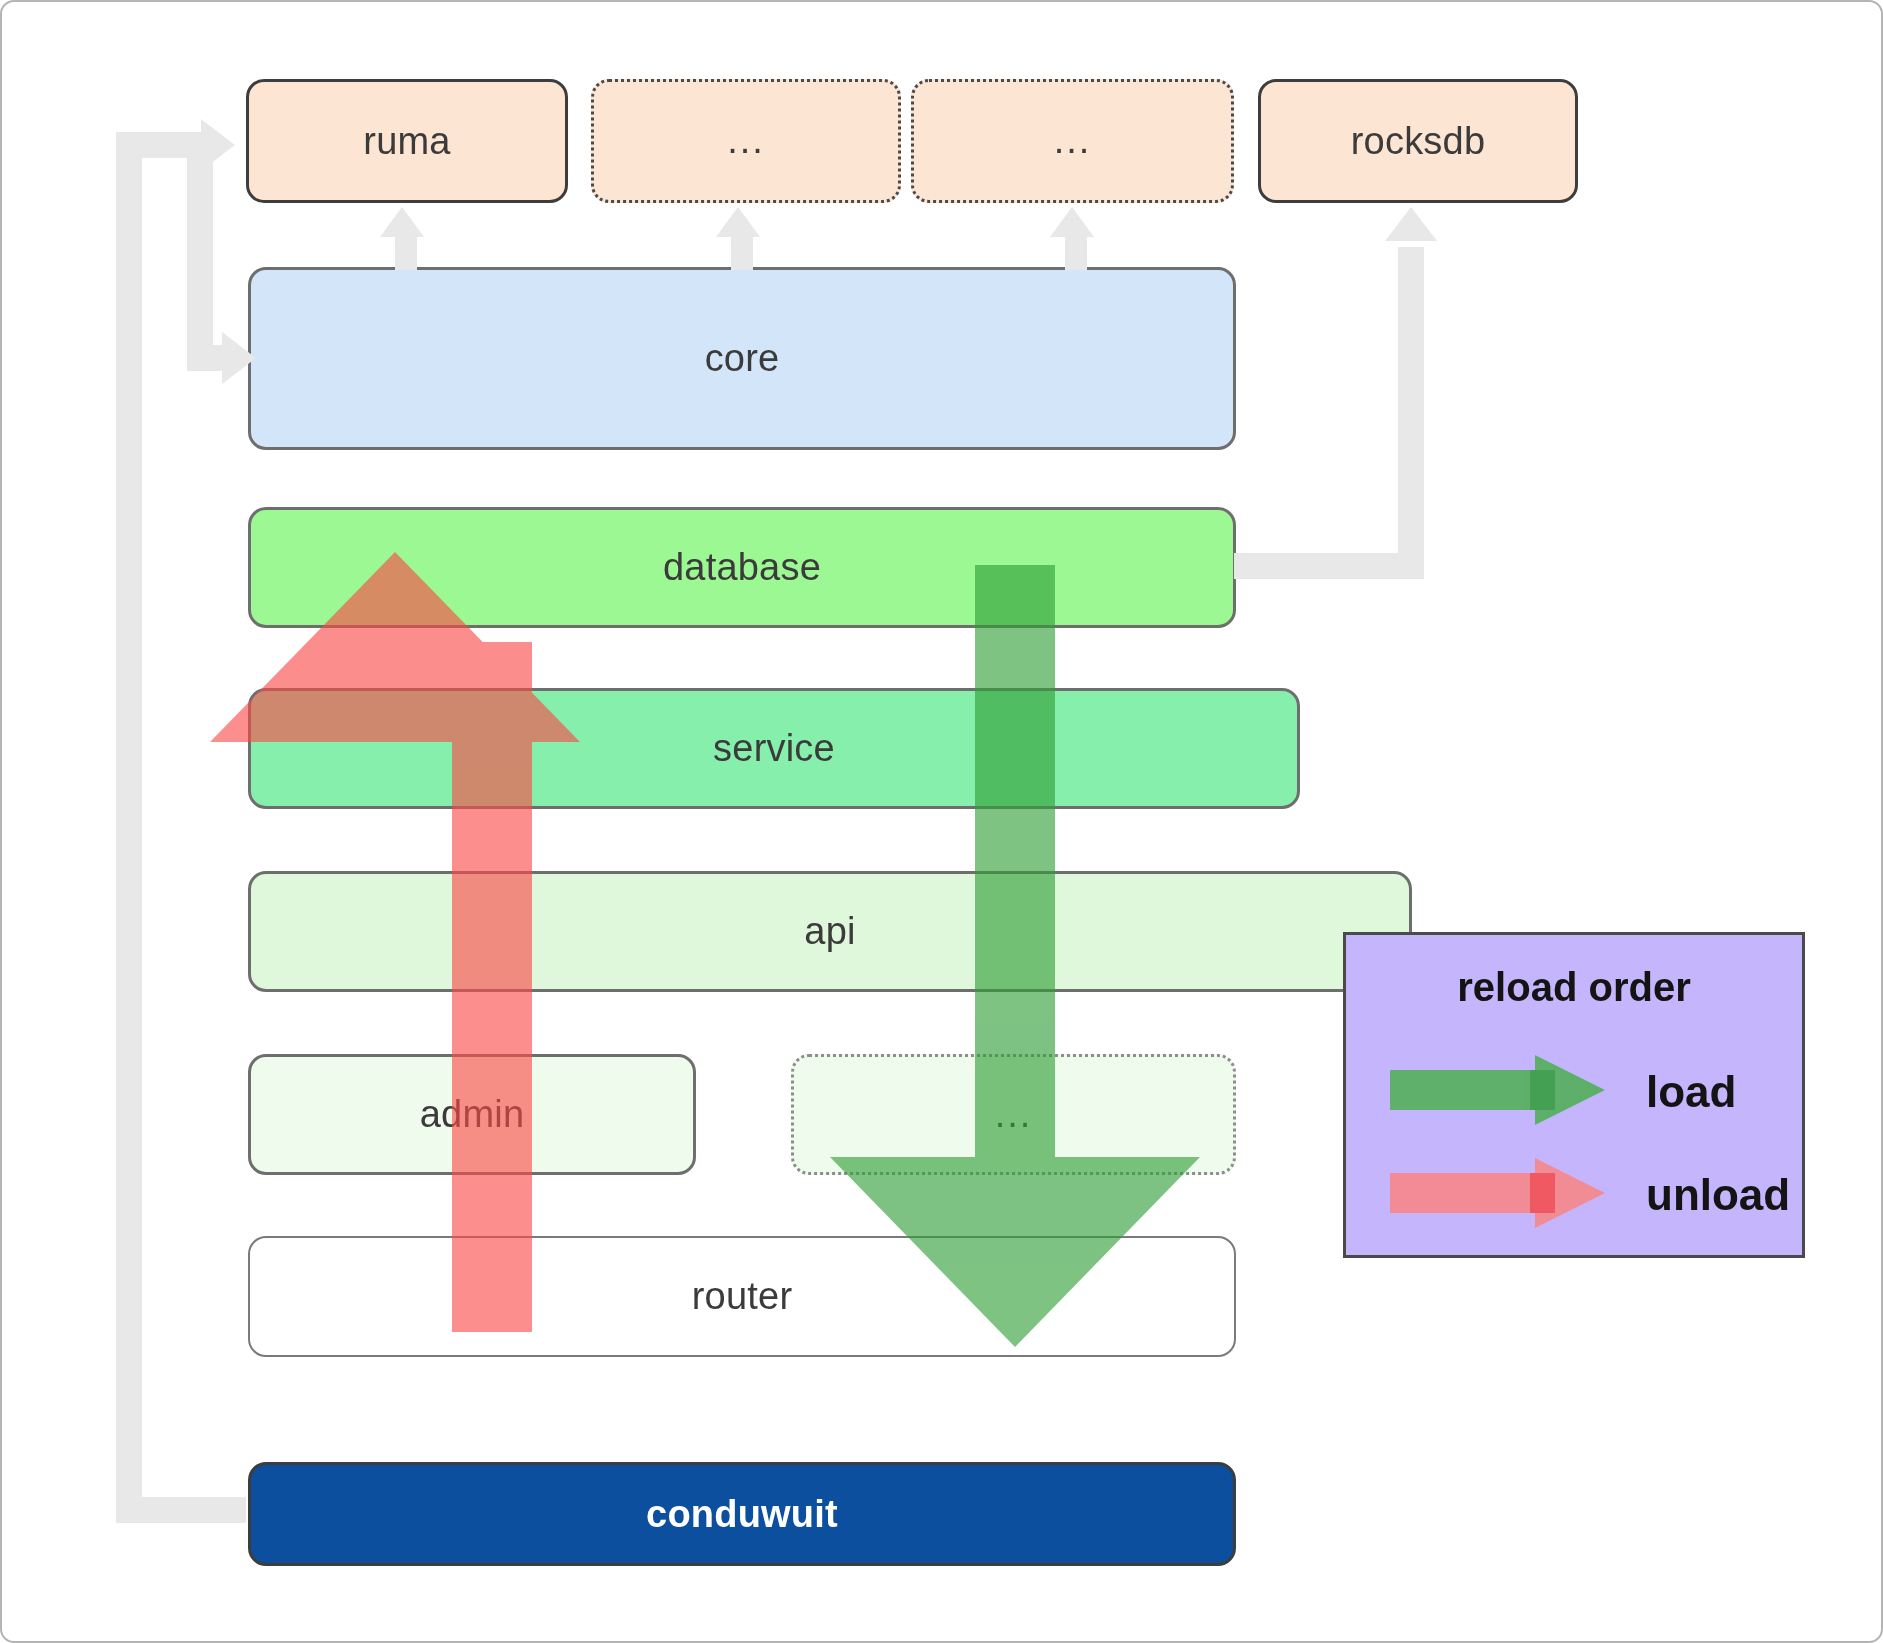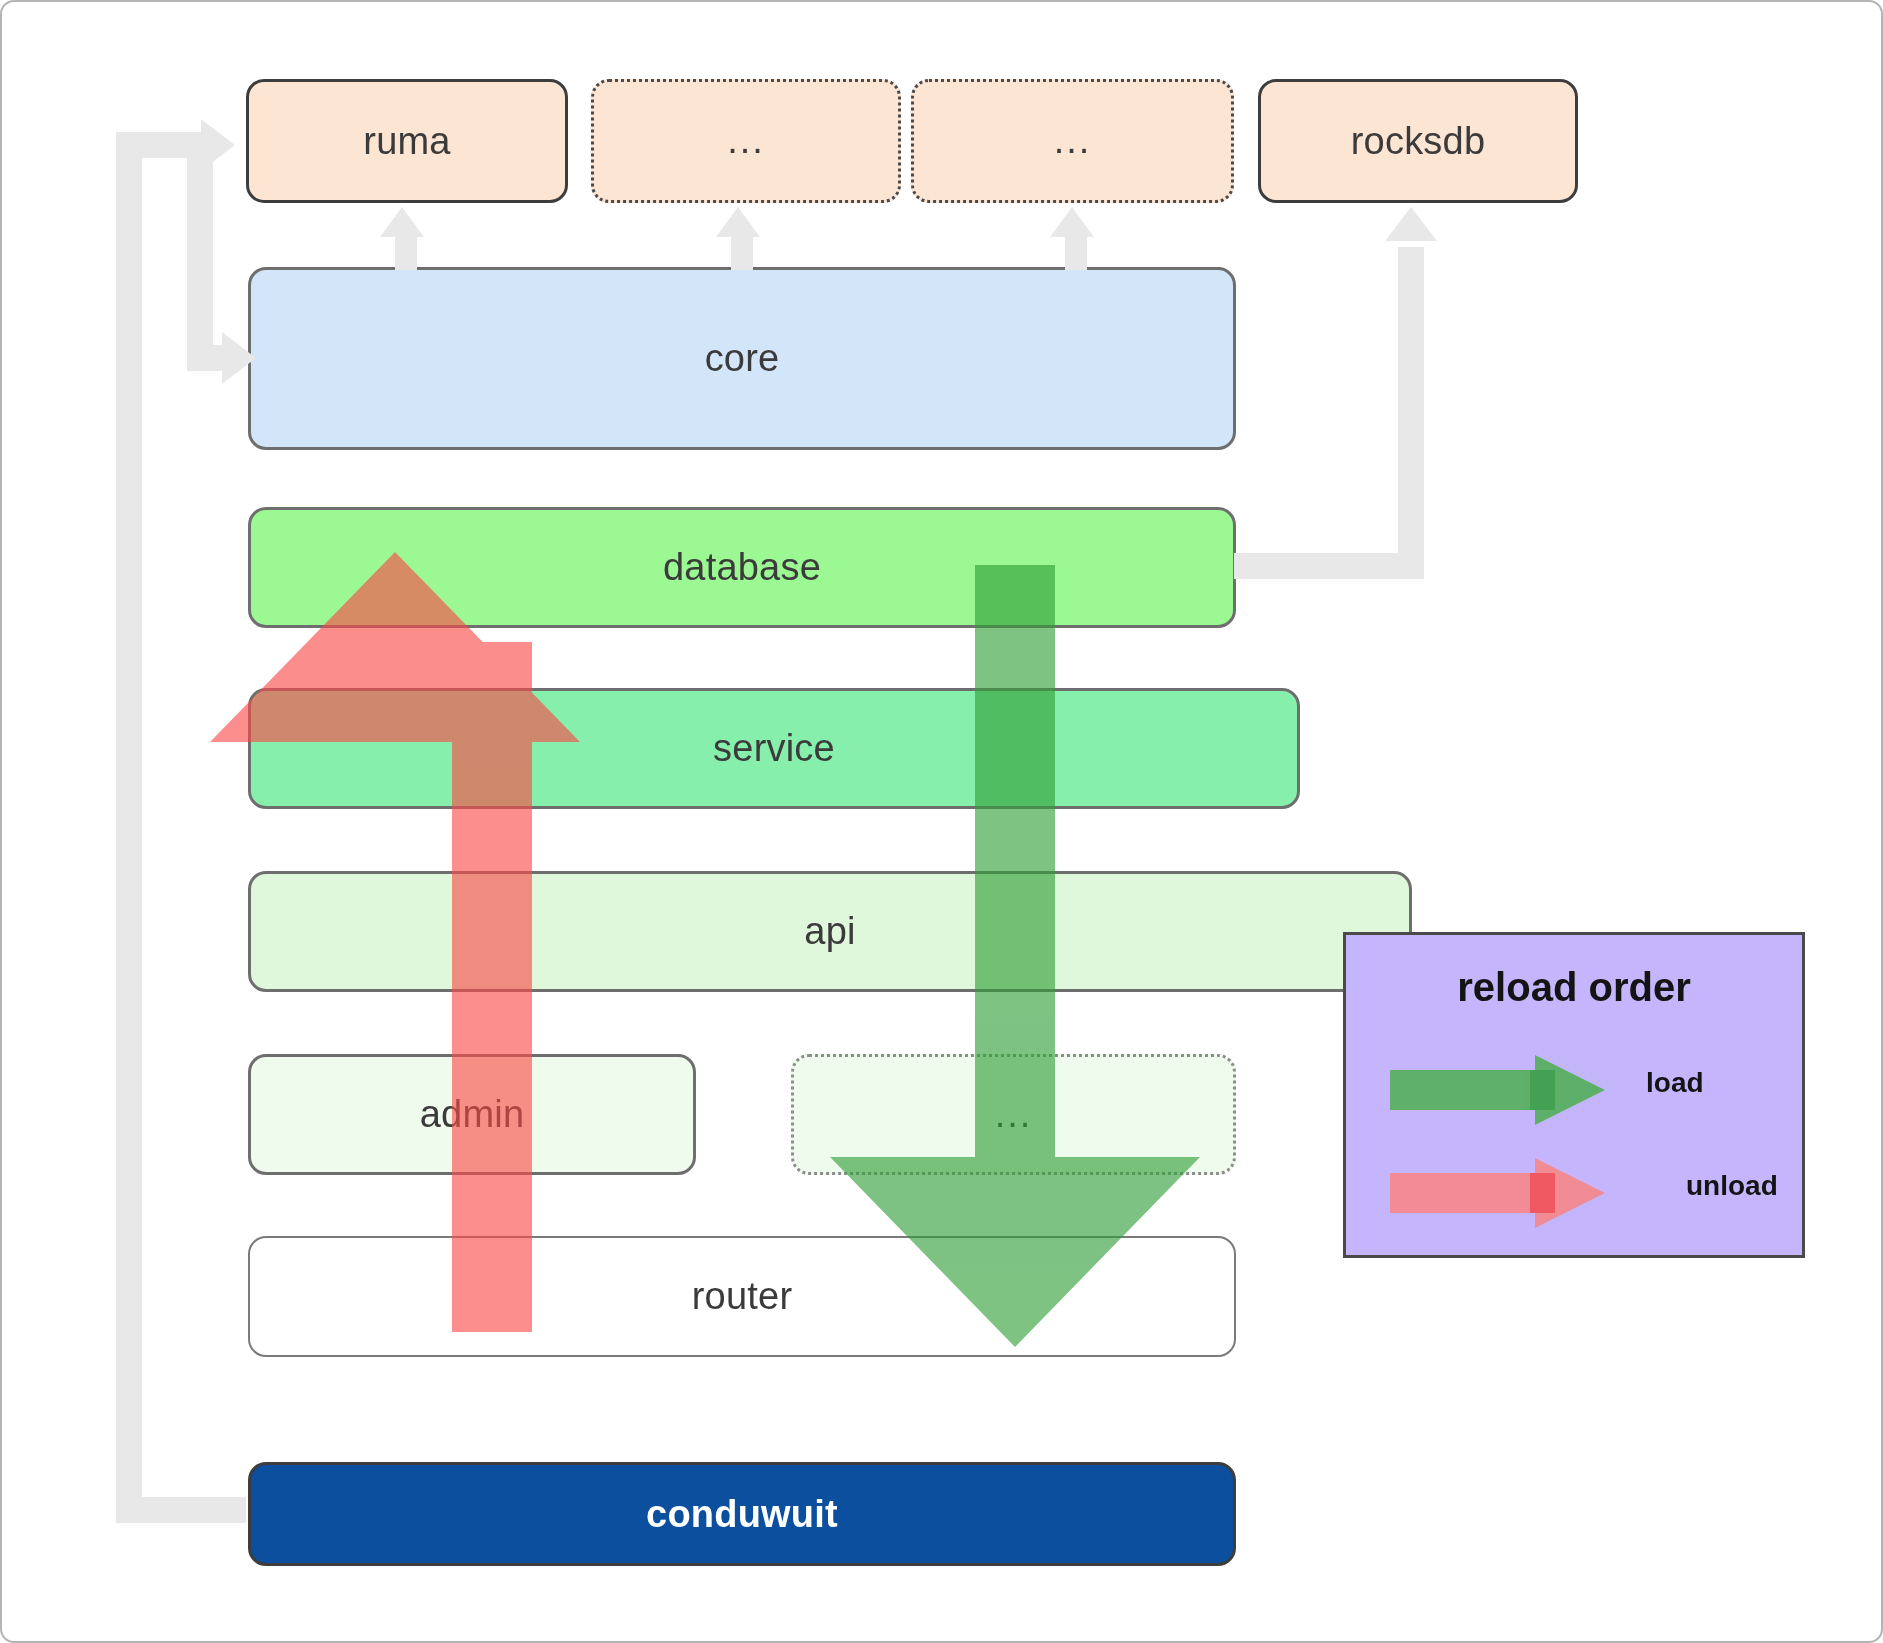--- a/index.html
+++ b/index.html
@@ -73,21 +73,21 @@
   #legend .legend-title {
     position: absolute;
     width: 100%;
     text-align: center;
     top: 30px;
     font-size: 40px;
     color: #141414;
   }
   .legend-label {
     position: absolute;
-    font-size: 28px;
+    font-size: 44px;
     color: #141414;
     text-align: right;
   }
   .legend-arrow { position: absolute; }
 </style>
 </head>
 <body>
 
 <div id="canvas">
 
@@ -187,16 +187,16 @@
     </svg>
     <div class="legend-label" style="left:300px; top:132px;">load</div>
 
     <svg class="legend-arrow" style="left:44px; top:218px;" width="230" height="80" viewBox="0 0 230 80" xmlns="http://www.w3.org/2000/svg">
       <g opacity="0.85">
         <polygon points="215,40 145,5 145,75" fill="#fa8482"></polygon>
         <rect x="0" y="20" width="165" height="40" fill="#fa8482"></rect>
         <rect x="140" y="20" width="25" height="40" fill="#fa4a47"></rect>
       </g>
     </svg>
-    <div class="legend-label" style="left:300px; top:235px;margin-left:40px;">unload</div>
+    <div class="legend-label" style="left:300px; top:235px;">unload</div>
   </div>
 
 </div>
 
 </body></html>

